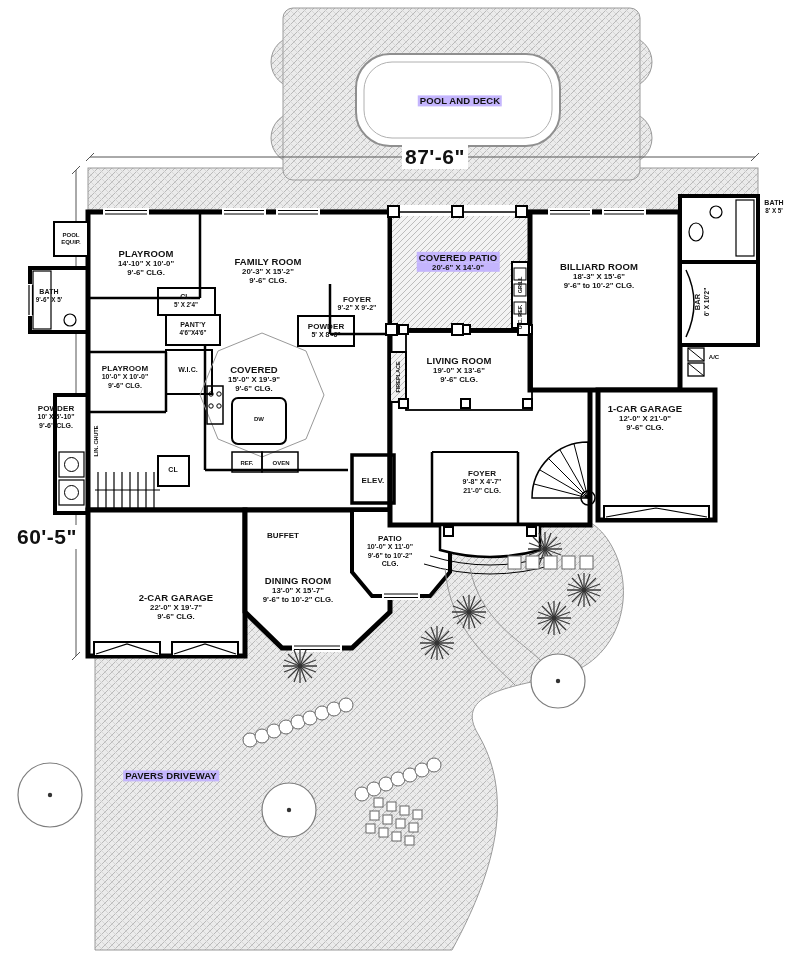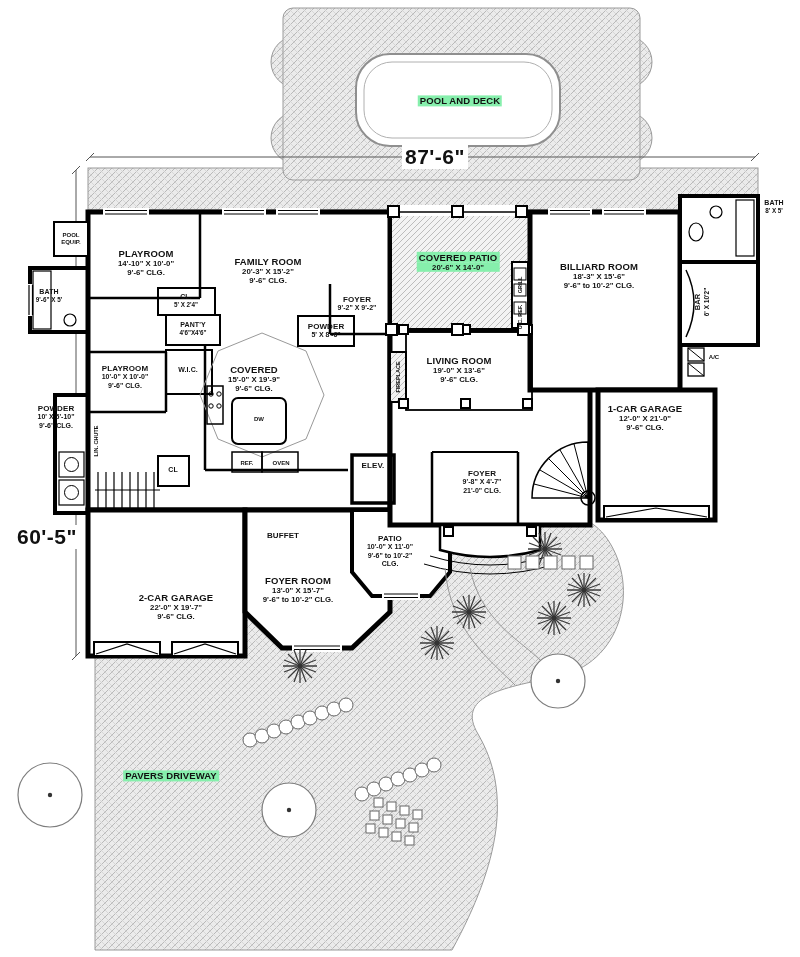--- a/index.html
+++ b/index.html
@@ -11,21 +11,21 @@
       line-height:1.18;white-space:nowrap;z-index:2}
   .rl .n{font-size:9.5px;font-weight:700;letter-spacing:.1px}
   .rl .d,.rl .c{font-size:7.8px;font-weight:700}
   .rl.sm1 .n{font-size:8px}
   .rl.sm1 .d,.rl.sm1 .c{font-size:7px}
   .rl.sm2 .n{font-size:7px}
   .rl.sm2 .d{font-size:6.3px}
   .rl.rot{transform:translate(-50%,-50%) rotate(-90deg)}
   .rl.rot .n{font-size:7.5px}
   .rl.rot .d{font-size:6.5px}
-  .rl.halo .n,.rl.halo .d{background:#86efac;padding:0 2px}
+  .rl.halo .n,.rl.halo .d{background:#c4b5fd;padding:0 2px}
   .rl.wrapc .c{white-space:normal;width:58px;margin:0 auto}
   .dim{position:absolute;transform:translate(-50%,-50%);font-size:21px;font-weight:700;
        background:#fff;padding:0 3px;z-index:2;letter-spacing:.5px}
   .sl{position:absolute;transform:translate(-50%,-50%);font-size:6px;font-weight:700;
       white-space:nowrap;z-index:2}
   .sl.rot{transform:translate(-50%,-50%) rotate(-90deg);font-size:5.5px}
   .peq{position:absolute;transform:translate(-50%,-50%);font-size:6px;font-weight:700;
        text-align:center;width:28px;white-space:normal;line-height:1.2;z-index:2}
 </style>
 </head>
@@ -373,41 +373,41 @@
     </div>
 <div class="rl" style="left:645px;top:418px">
       <div class="n">1-CAR GARAGE</div>
       <div class="d">12'-0" X 21'-0"</div>
       <div class="c">9'-6" CLG.</div>
     </div>
 <div class="rl rot" style="left:702px;top:302px">
       <div class="n">BAR</div>
       <div class="d">6' X 10'2"</div>
     </div>
-<div class="rl sm1" style="left:373px;top:466px">
+<div class="rl sm1" style="left:373px;top:481px">
       <div class="n">ELEV.</div>
     </div>
 <div class="rl sm1" style="left:482px;top:482px">
       <div class="n">FOYER</div>
       <div class="d">9'-8" X 4'-7"</div>
       <div class="c">21'-0" CLG.</div>
     </div>
 <div class="rl sm2" style="left:173px;top:470px">
       <div class="n">CL</div>
     </div>
 <div class="rl sm1" style="left:283px;top:536px">
       <div class="n">BUFFET</div>
     </div>
 <div class="rl sm1 wrapc" style="left:390px;top:551px">
       <div class="n">PATIO</div>
       <div class="d">10'-0" X 11'-0"</div>
       <div class="c">9'-6" to 10'-2" CLG.</div>
     </div>
 <div class="rl" style="left:298px;top:590px">
-      <div class="n">FOYER ROOM</div>
+      <div class="n">DINING ROOM</div>
       <div class="d">13'-0" X 15'-7"</div>
       <div class="c">9'-6" to 10'-2" CLG.</div>
     </div>
 <div class="rl" style="left:176px;top:607px">
       <div class="n">2-CAR GARAGE</div>
       <div class="d">22'-0" X 19'-7"</div>
       <div class="c">9'-6" CLG.</div>
     </div>
 
 <div class="sl" style="left:247px;top:463px">REF.</div>

